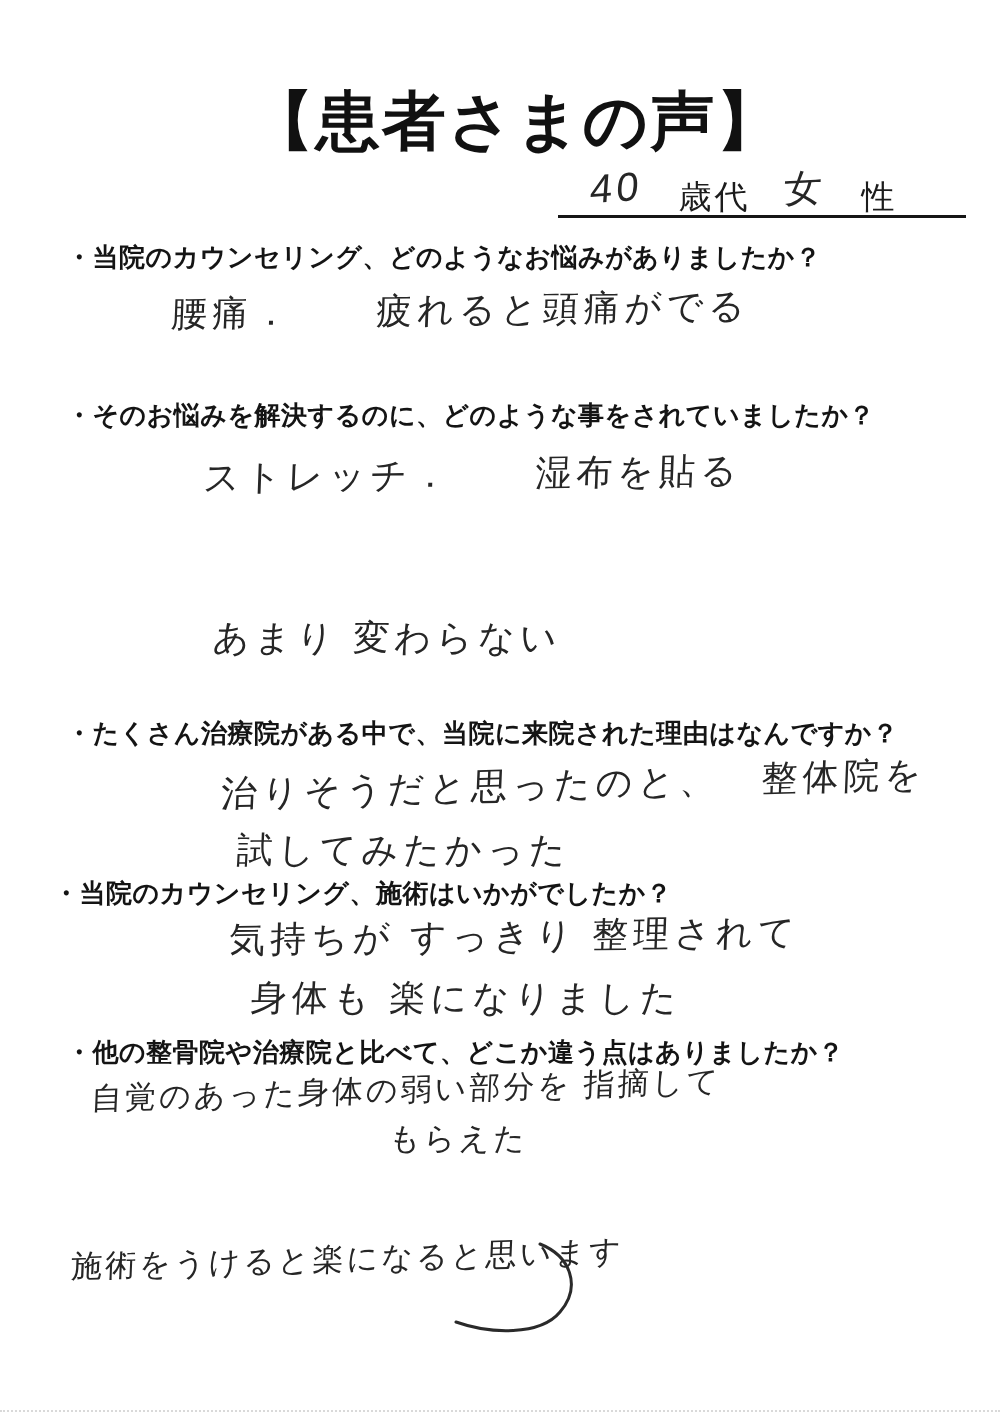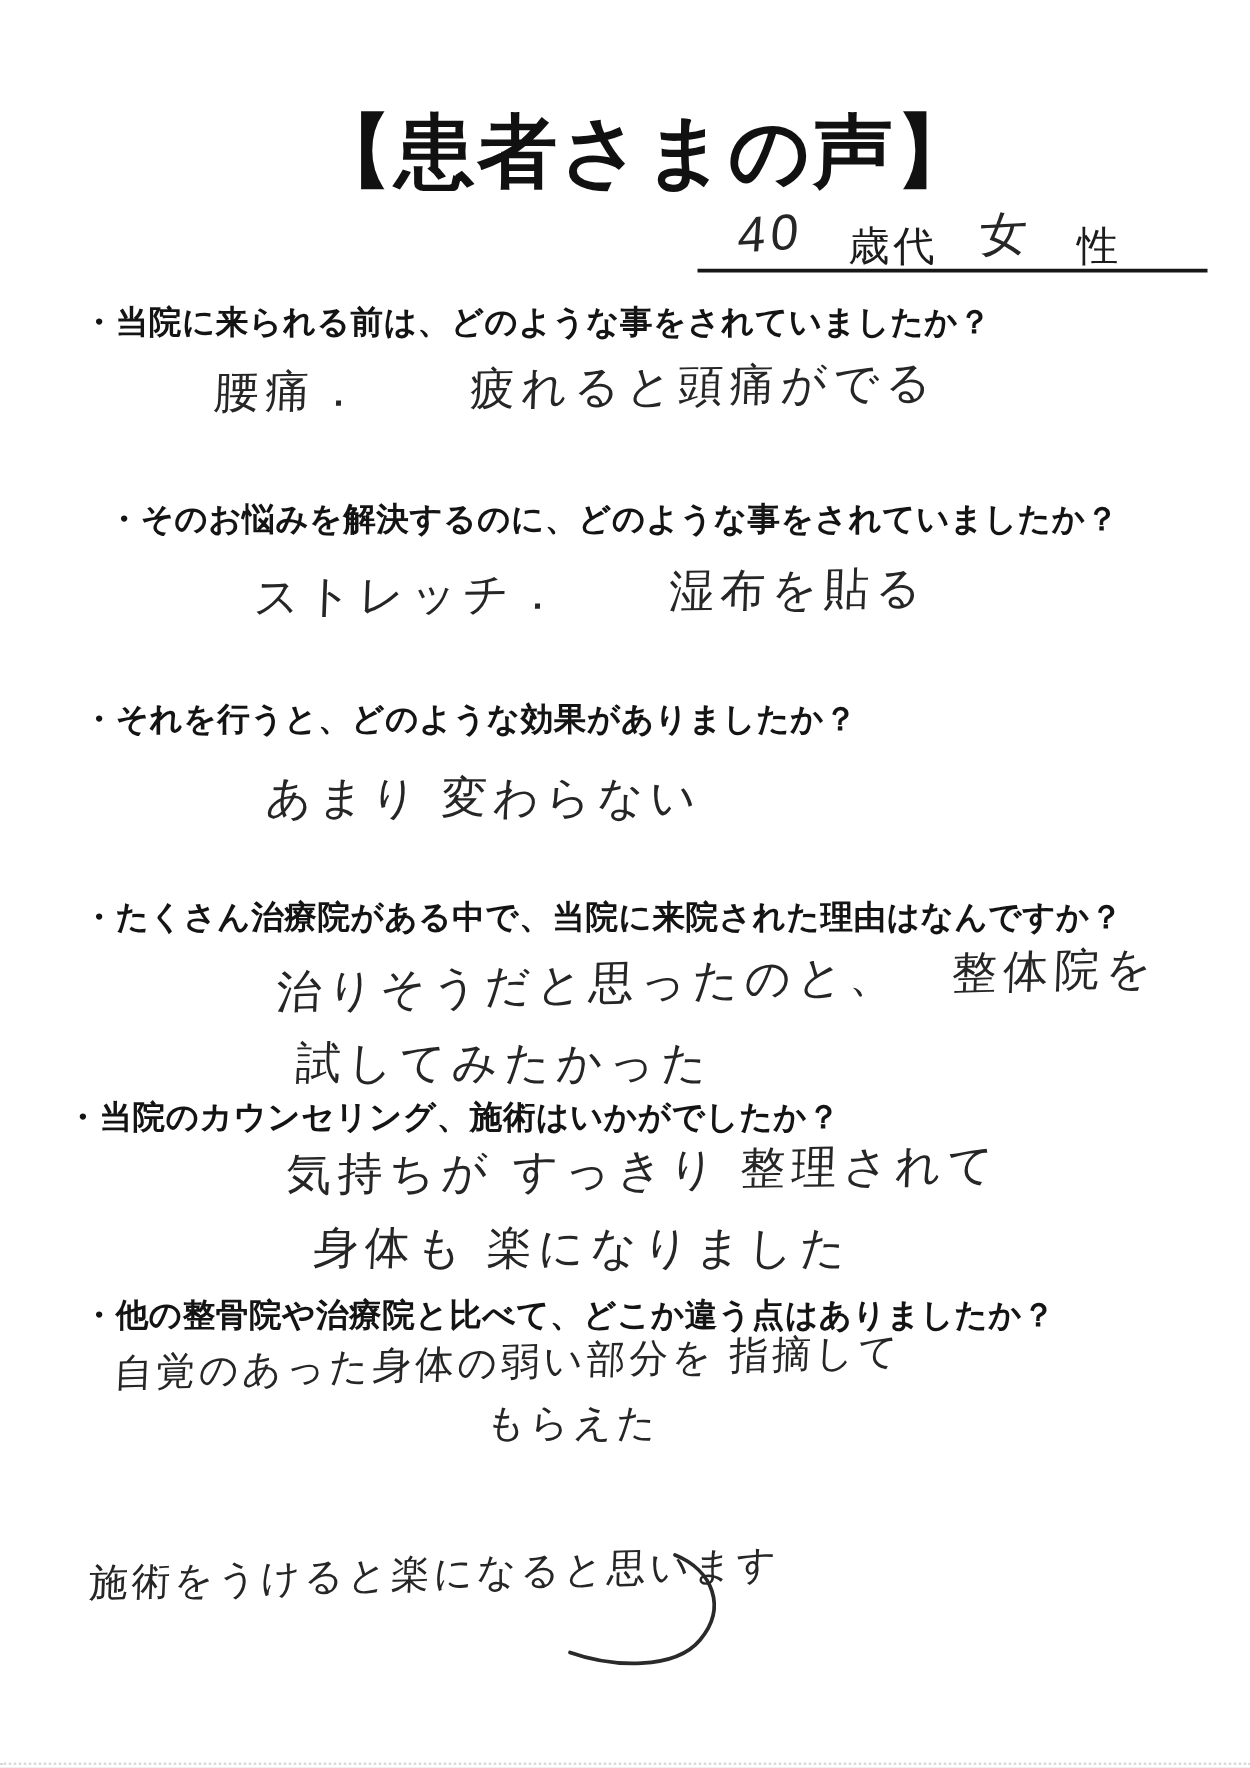--- a/index.html
+++ b/index.html
@@ -103,27 +103,26 @@
 
   <h1 class="title">【患者さまの声】</h1>
 
   <div class="profile">
     <span class="hand profile-age">40</span>
     <span class="print">歳代</span>
     <span class="hand profile-gender">女</span>
     <span class="print">性</span>
   </div>
 
-  <p class="q" style="top:240px; left:66px;">・当院に来られる前は、どのような事をされていましたか？</p>
+  <p class="q" style="top:240px; left:66px;">・当院のカウンセリング、どのようなお悩みがありましたか？</p>
   <p class="hand" style="top:292px; left:172px;">腰痛．　　疲れると頭痛がでる</p>
 
-  <p class="q" style="top:398px; left:66px;margin-left:20px;">・そのお悩みを解決するのに、どのような事をされていましたか？</p>
+  <p class="q" style="top:398px; left:66px;">・そのお悩みを解決するのに、どのような事をされていましたか？</p>
   <p class="hand" style="top:456px; left:204px;">ストレッチ．　　湿布を貼る</p>
 
-  <p class="q" style="top:558px; left:66px;">・それを行うと、どのような効果がありましたか？</p>
   <p class="hand r0" style="top:616px; left:214px;">あまり 変わらない</p>
 
   <p class="q" style="top:716px; left:66px;">・たくさん治療院がある中で、当院に来院された理由はなんですか？</p>
   <p class="hand r2" style="top:772px; left:222px;">治りそうだと思ったのと、　整体院を</p>
   <p class="hand r0" style="top:828px; left:238px;">試してみたかった</p>
 
   <p class="q" style="top:876px; left:53px;">・当院のカウンセリング、施術はいかがでしたか？</p>
   <p class="hand" style="top:918px; left:230px;">気持ちが すっきり 整理されて</p>
   <p class="hand r0" style="top:976px; left:252px;">身体も 楽になりました</p>
 

